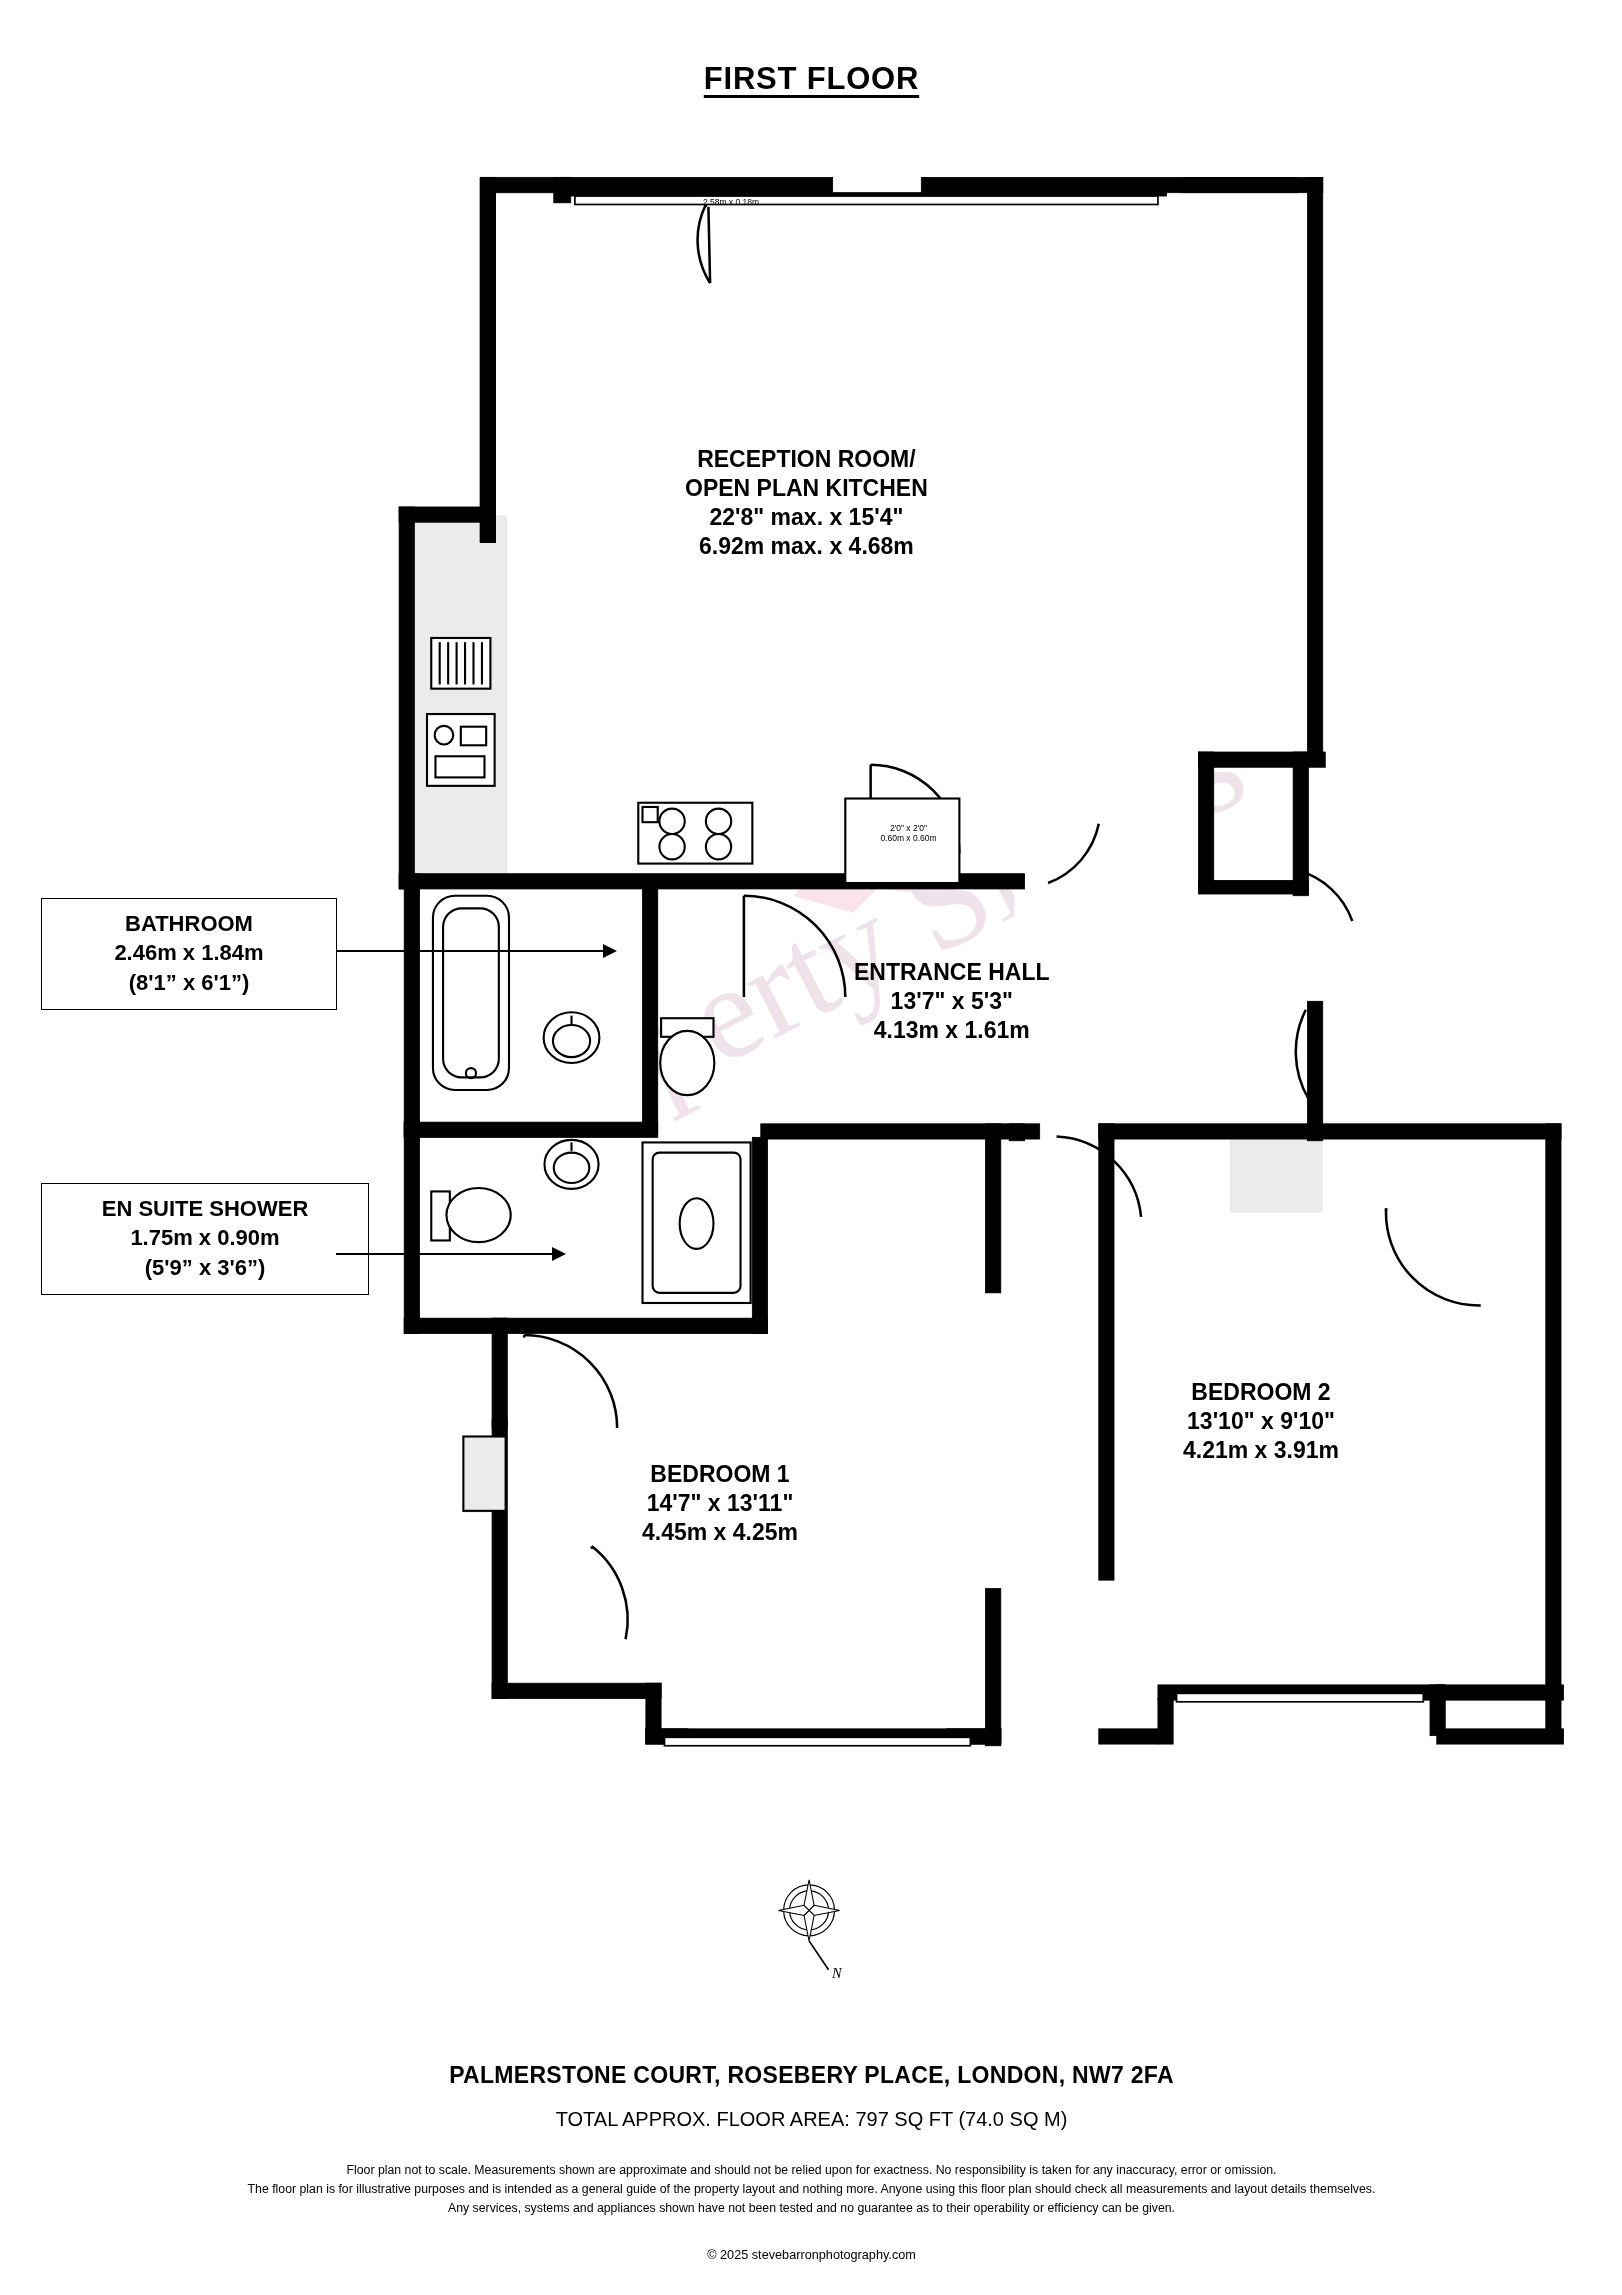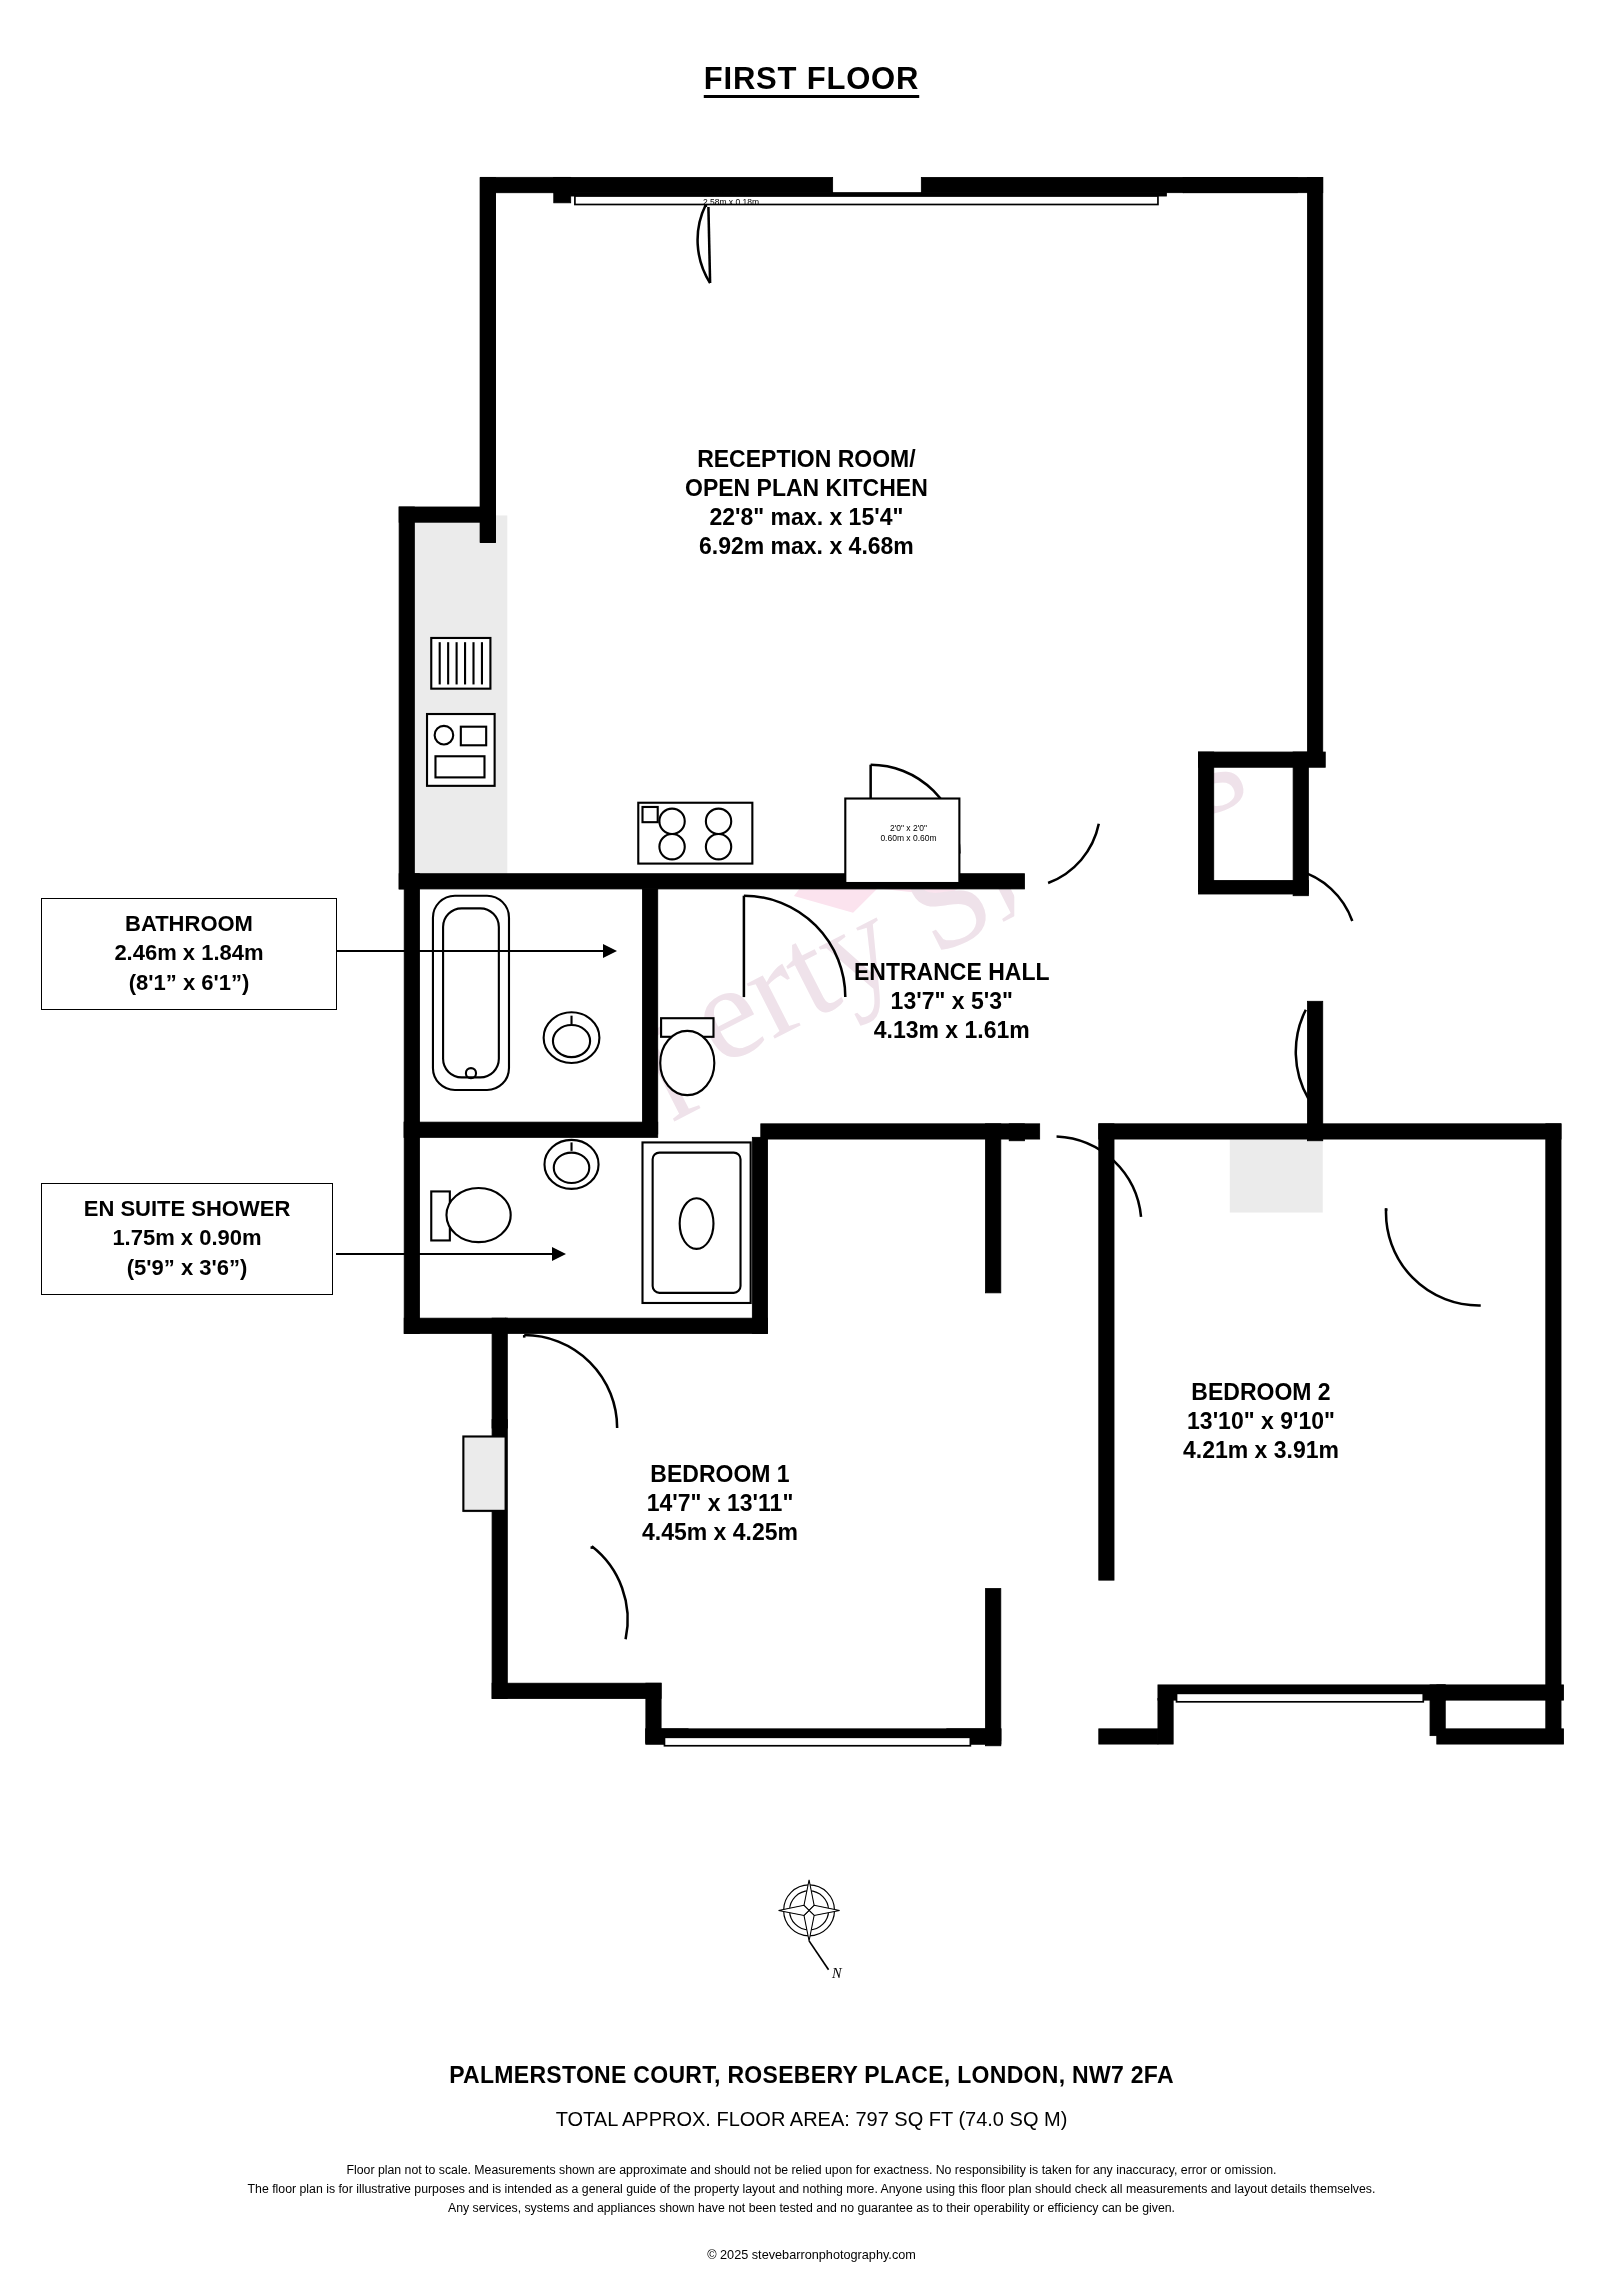--- a/index.html
+++ b/index.html
@@ -90,21 +90,21 @@
     background: #fff;
     text-align: center;
     font-weight: bold;
     font-size: 22px;
     line-height: 1.33;
     padding: 10px 8.5px 12px;
     z-index: 8;
     white-space: nowrap;
   }
   #callout-bathroom { left: 41px; top: 898px; width: 296px; }
-  #callout-ensuite  { left: 41px; top: 1183px; width: 292px; }
+  #callout-ensuite  { left: 41px; top: 1183px; width: 328px; }
 
   .callout-arrow {
     position: absolute;
     height: 0;
     border-top: 2.5px solid #000;
     z-index: 8;
   }
   .callout-arrow:after {
     content: "";
     position: absolute;

